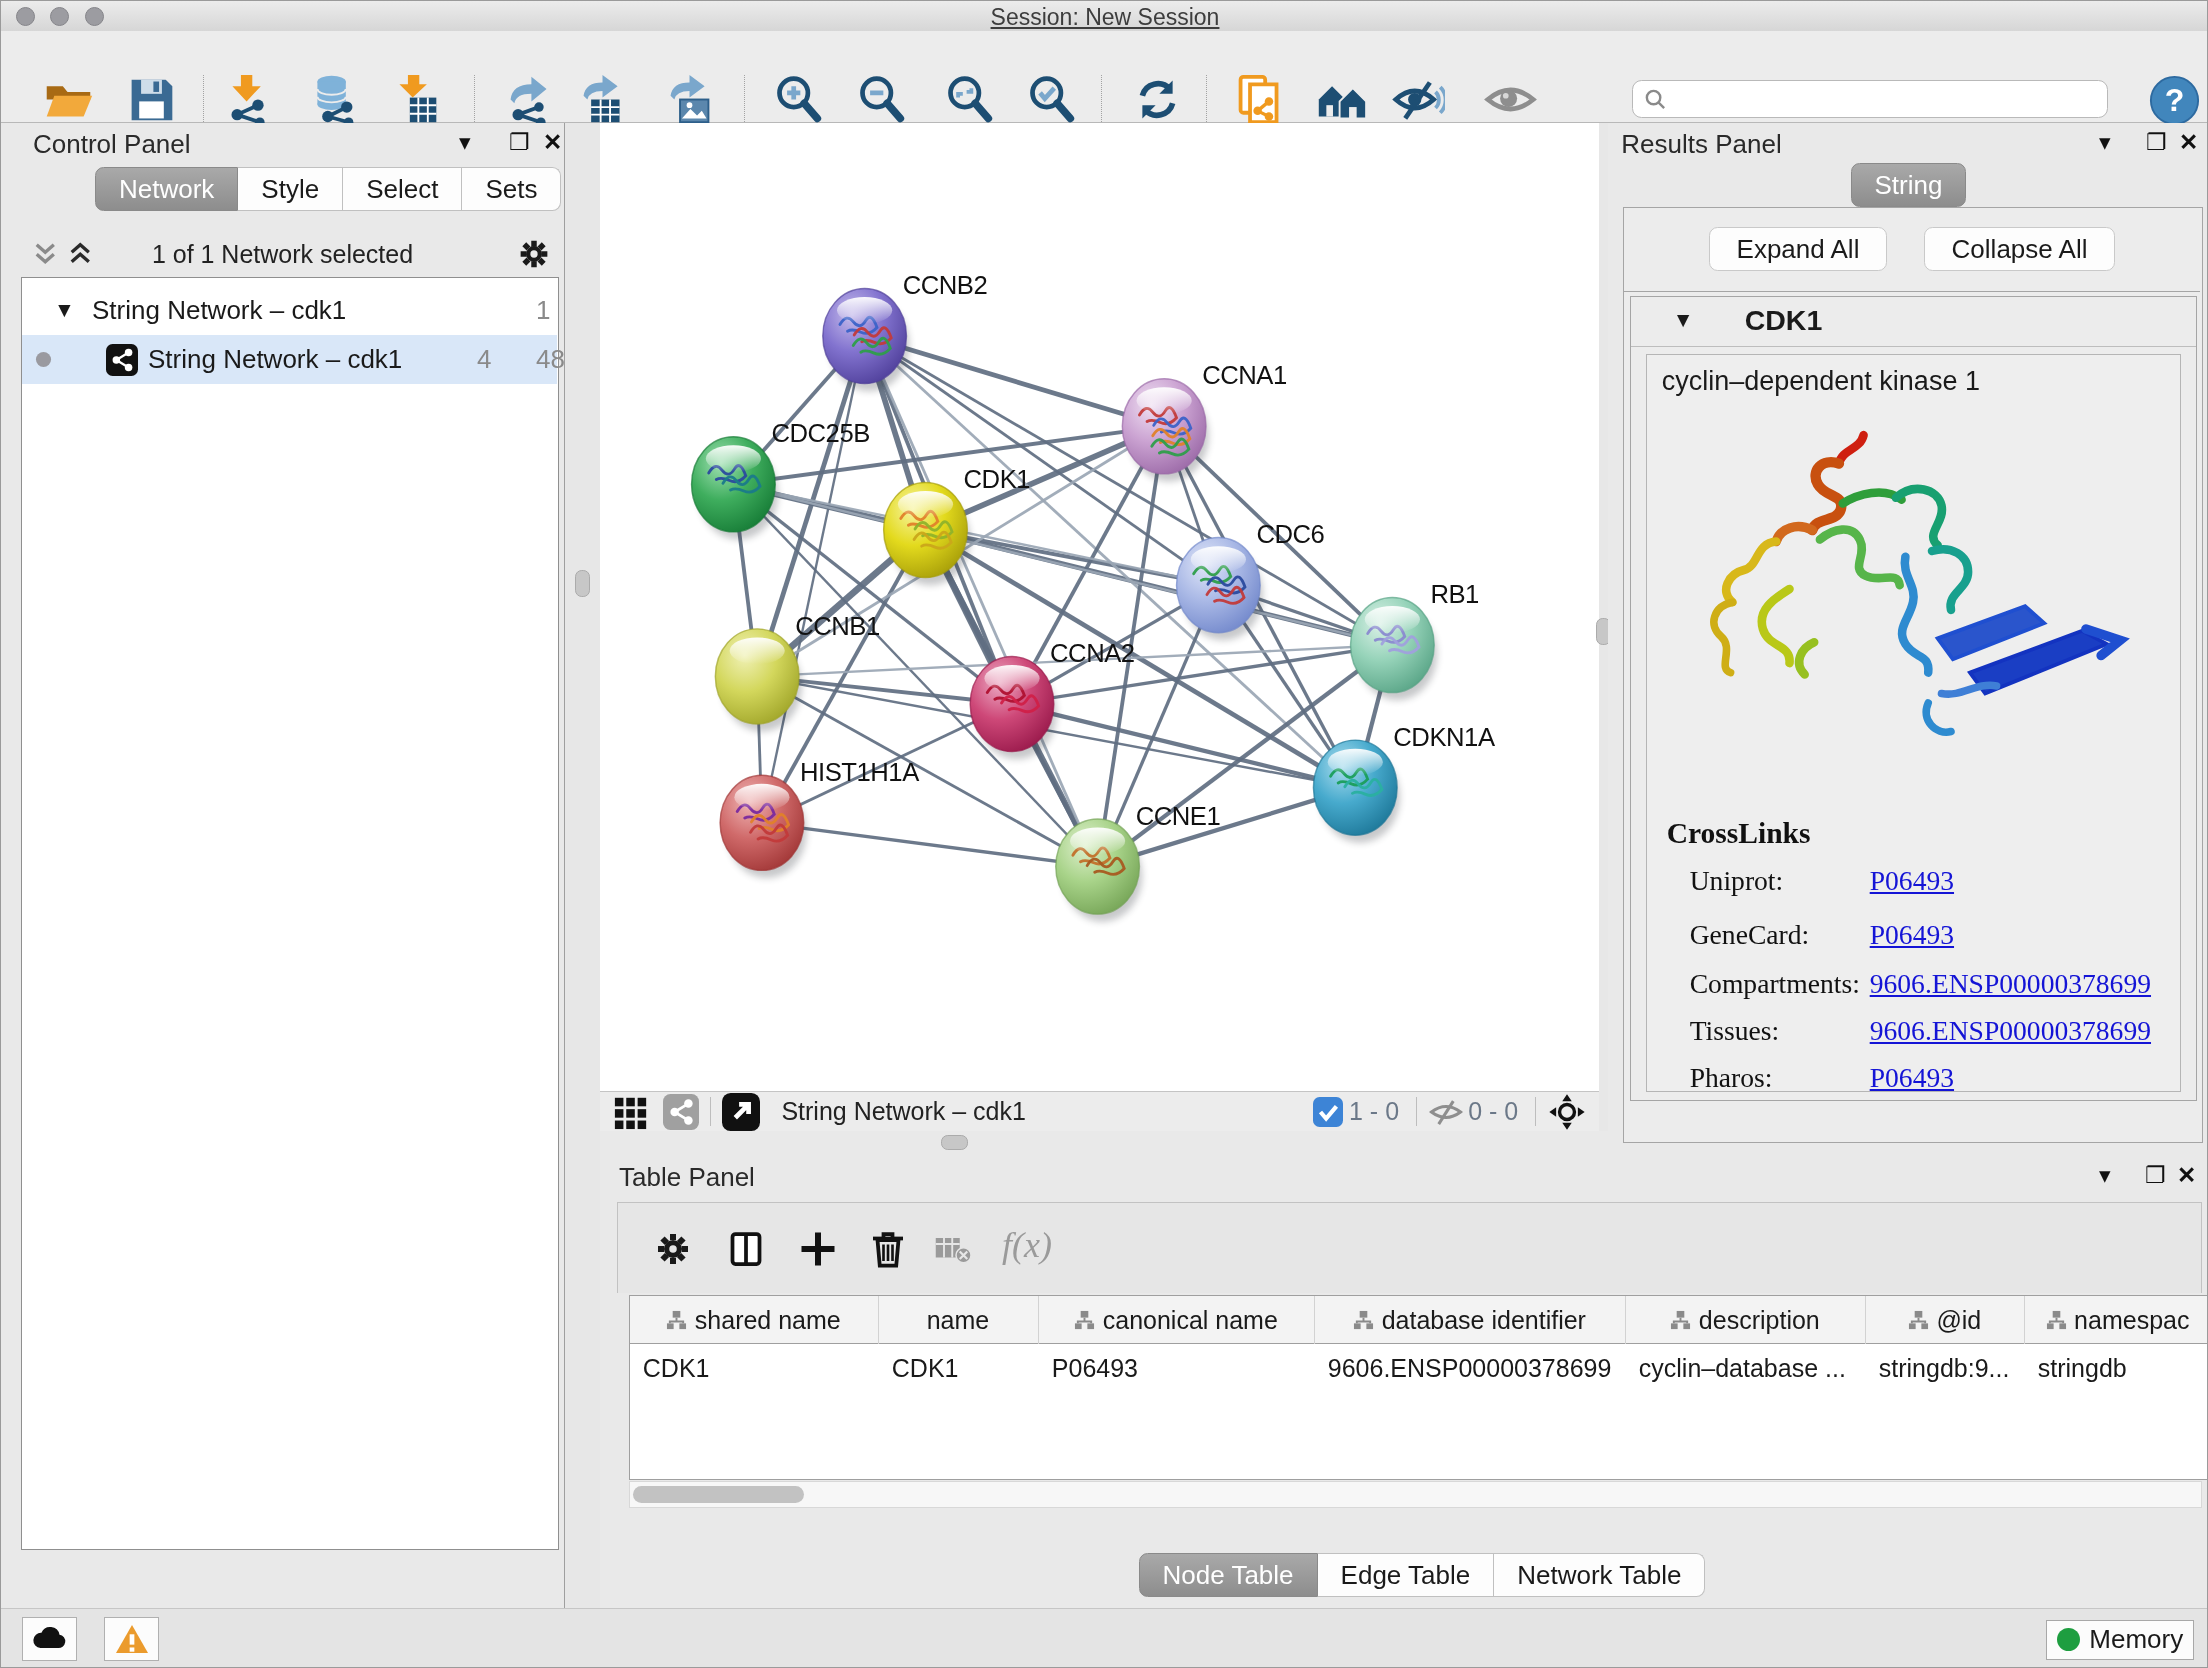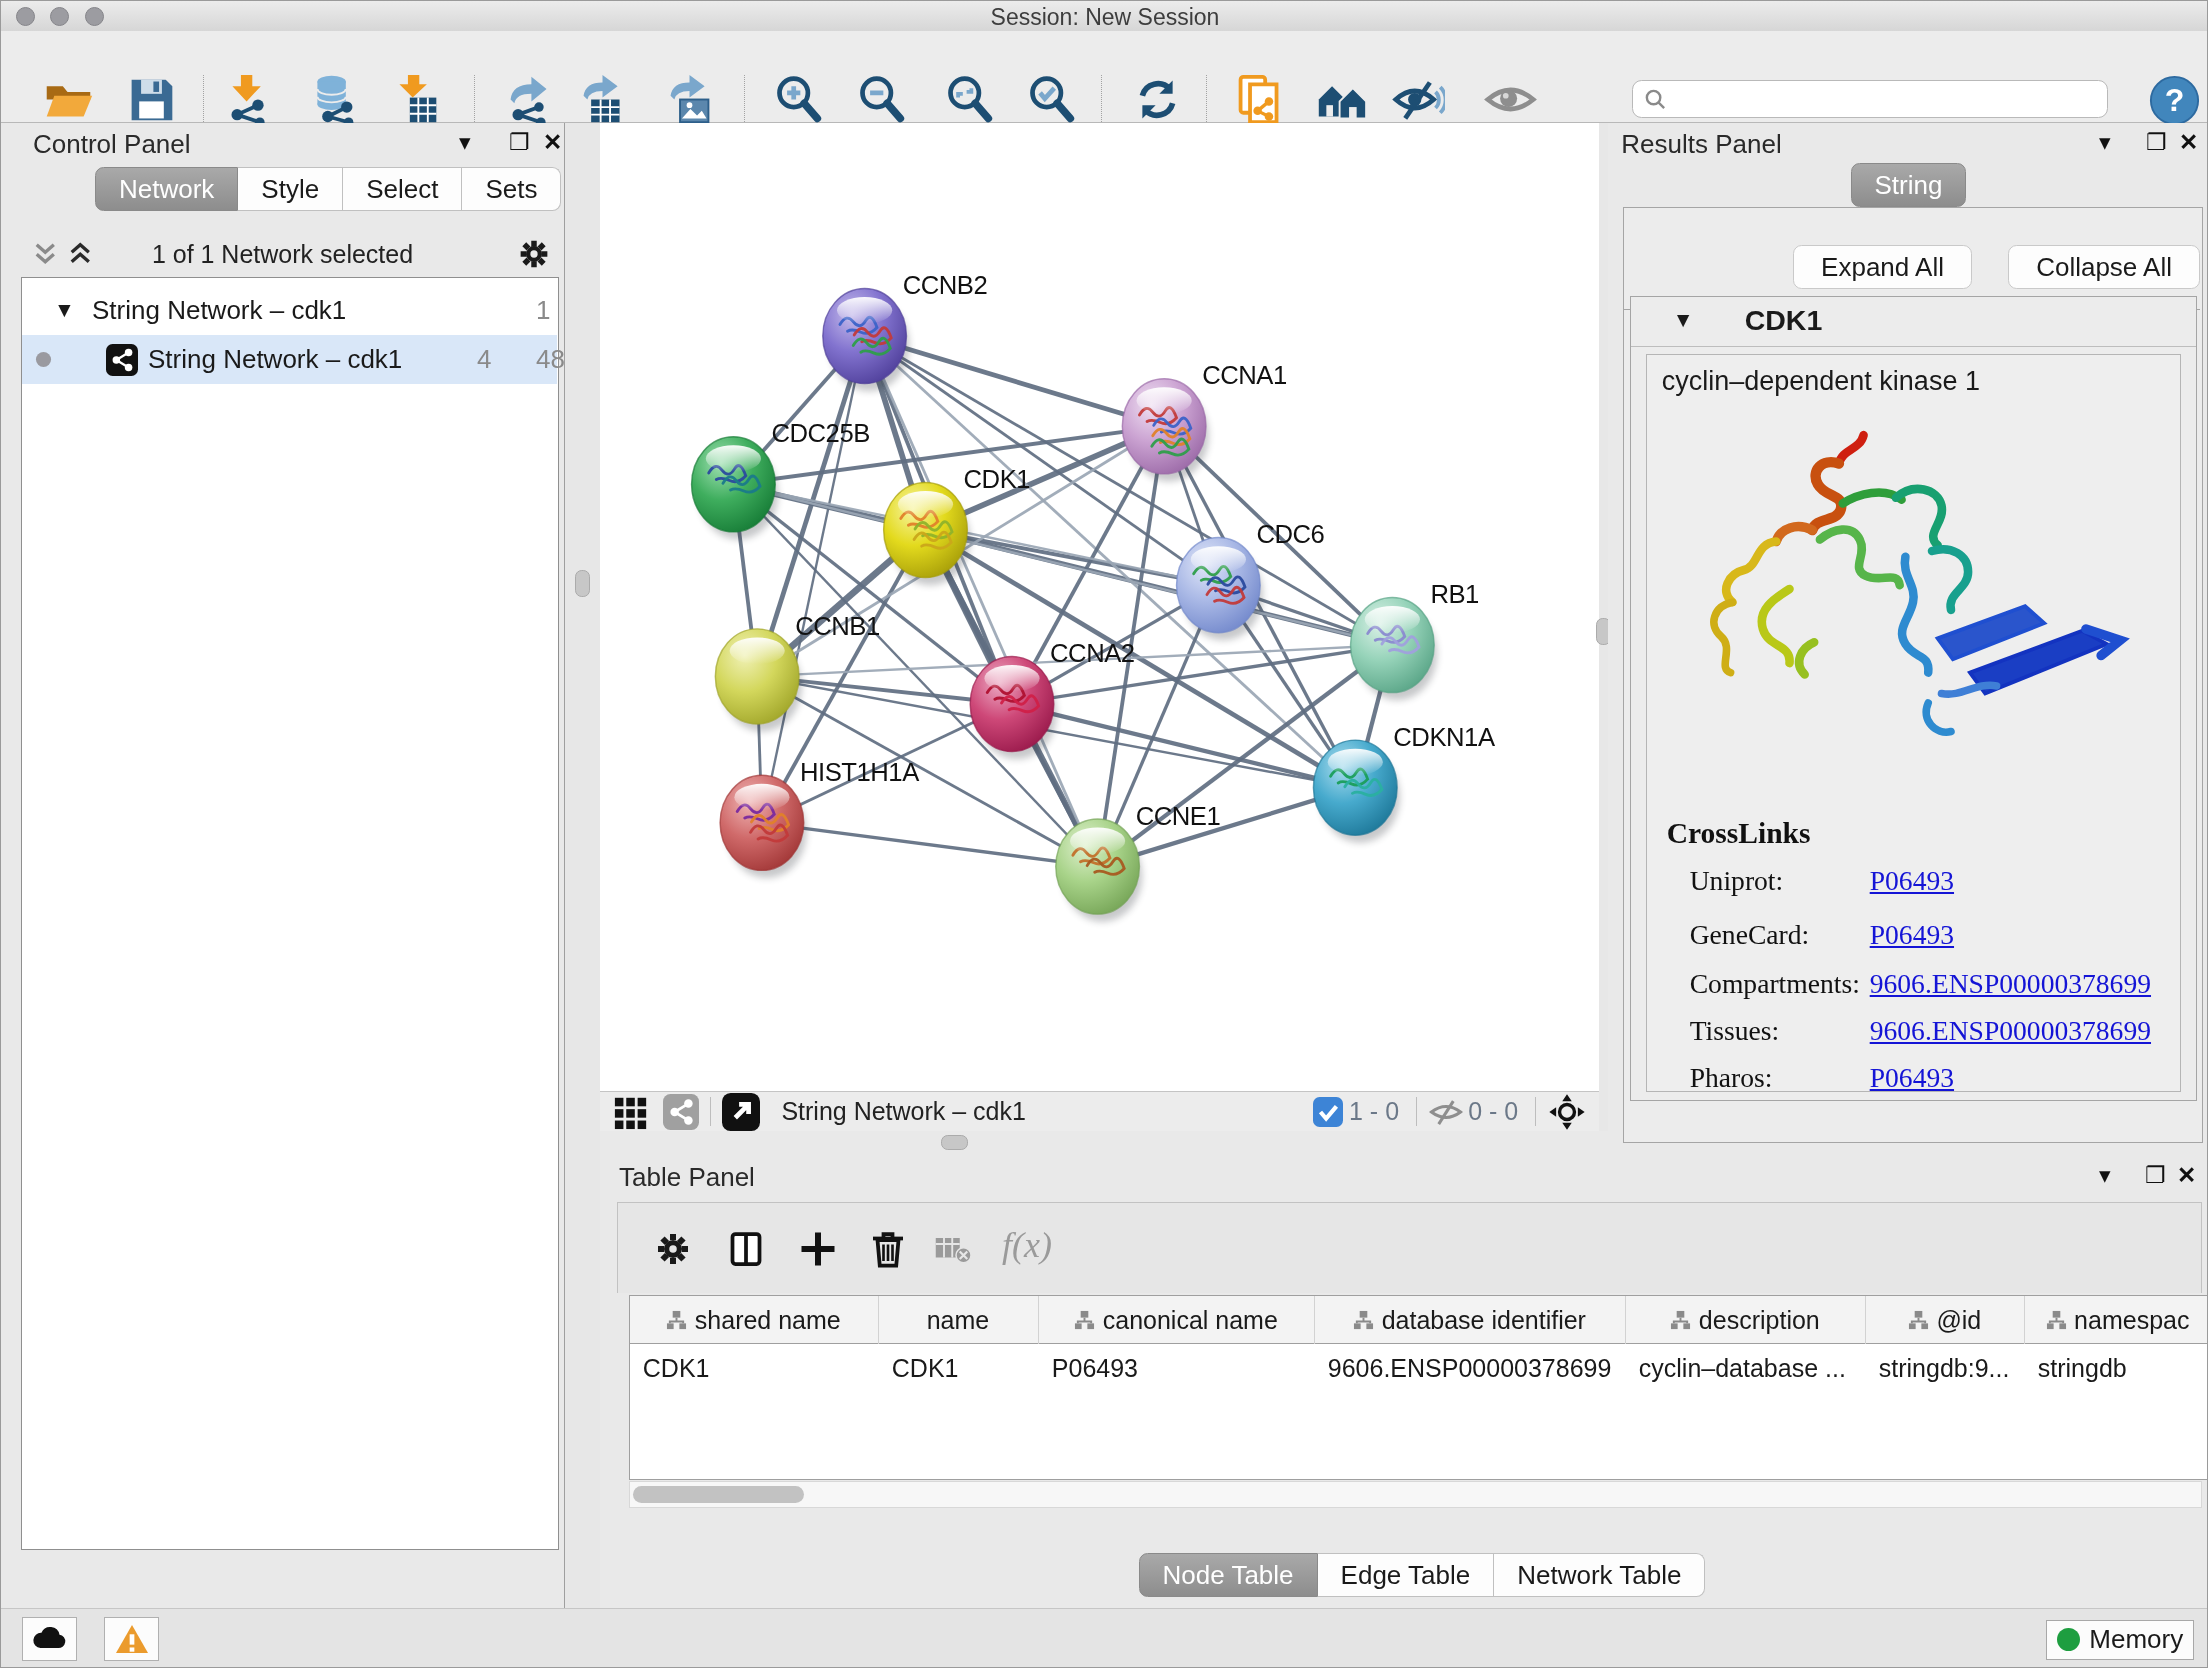--- a/index.html
+++ b/index.html
@@ -6,21 +6,21 @@
   #app{position:relative;width:2208px;height:1668px;background:#e9e9e9;
        font-family:"Liberation Sans",sans-serif;color:#1a1a1a;overflow:hidden;
        border:1px solid #9a9a9a;box-sizing:border-box;}
   .abs{position:absolute;}
   
   .titlebar{left:0;top:0;width:2208px;height:30px;
     background:linear-gradient(#ececec,#d6d6d6);border-bottom:1px solid #b5b5b5;}
   .tl{position:absolute;top:5.7px;width:19px;height:19px;border-radius:50%;
       background:#9c9ca1;border:1px solid #85858a;box-sizing:border-box;}
   .wintitle{position:absolute;top:2.9px;left:0;width:100%;text-align:center;
-      font-size:23px;color:#3d3d3d;}
+      font-size:23px;color:#3d3d3d;text-decoration:underline;}
   
   .toolbar{left:0;top:30px;width:2208px;height:91px;background:#ececec;
       border-bottom:1px solid #b8b8b8;}
   .tbicon{position:absolute;top:42px;width:53px;height:53px;}
   .tbsep{position:absolute;top:44px;height:61px;width:0;border-left:1.9px dotted #a2a2a2;}
   .searchbox{position:absolute;left:1631px;top:49px;width:476px;height:38px;background:#fff;
       border:1px solid #b9b9b9;border-radius:9.5px;display:flex;align-items:center;padding-left:9.5px;box-sizing:border-box;}
   .searchbox input{border:none;outline:none;font-size:23px;width:418px;background:transparent;font-family:inherit;}
   
   .paneltitle{font-size:26px;color:#2a2a2a;}
@@ -611,21 +611,21 @@
 
   <div class="abs results-panel">
     <div class="abs paneltitle" style="left:13.3px;top:5.7px">Results Panel</div>
     <div class="panelctl" style="left:491px">▾</div>
     <div class="panelctl" style="left:538px">❐</div>
     <div class="panelctl" style="left:571px;font-weight:bold">✕</div>
     <div class="abs" style="left:0;top:40px;width:601px;text-align:center">
       <div class="tab lone sel">String</div>
     </div>
     <div class="rp-outer">
-      <div class="abs" style="left:0;top:18px;width:576px;height:84px;border-bottom:1.9px solid #a5a5a5;text-align:right;padding-top:19px;box-sizing:border-box">
+      <div class="abs" style="left:0;top:0;width:576px;height:84px;border-bottom:1.9px solid #a5a5a5;text-align:center;padding-top:19px;box-sizing:border-box">
         <span class="rp-btn">Expand All</span>
         <span class="rp-btn" style="margin-left:32px">Collapse All</span>
       </div>
       <div class="rp-cdk1">
         <div class="rp-cdk1-hdr">
           <span class="abs" style="left:42px;top:11.4px;font-size:21px">▼</span>
           <span class="abs" style="left:114px;top:6.7px;font-size:28.5px;font-weight:bold">CDK1</span>
         </div>
         <div class="rp-content">
           <div class="abs" style="left:15px;top:11.4px;font-size:27px">cyclin–dependent kinase 1</div>

